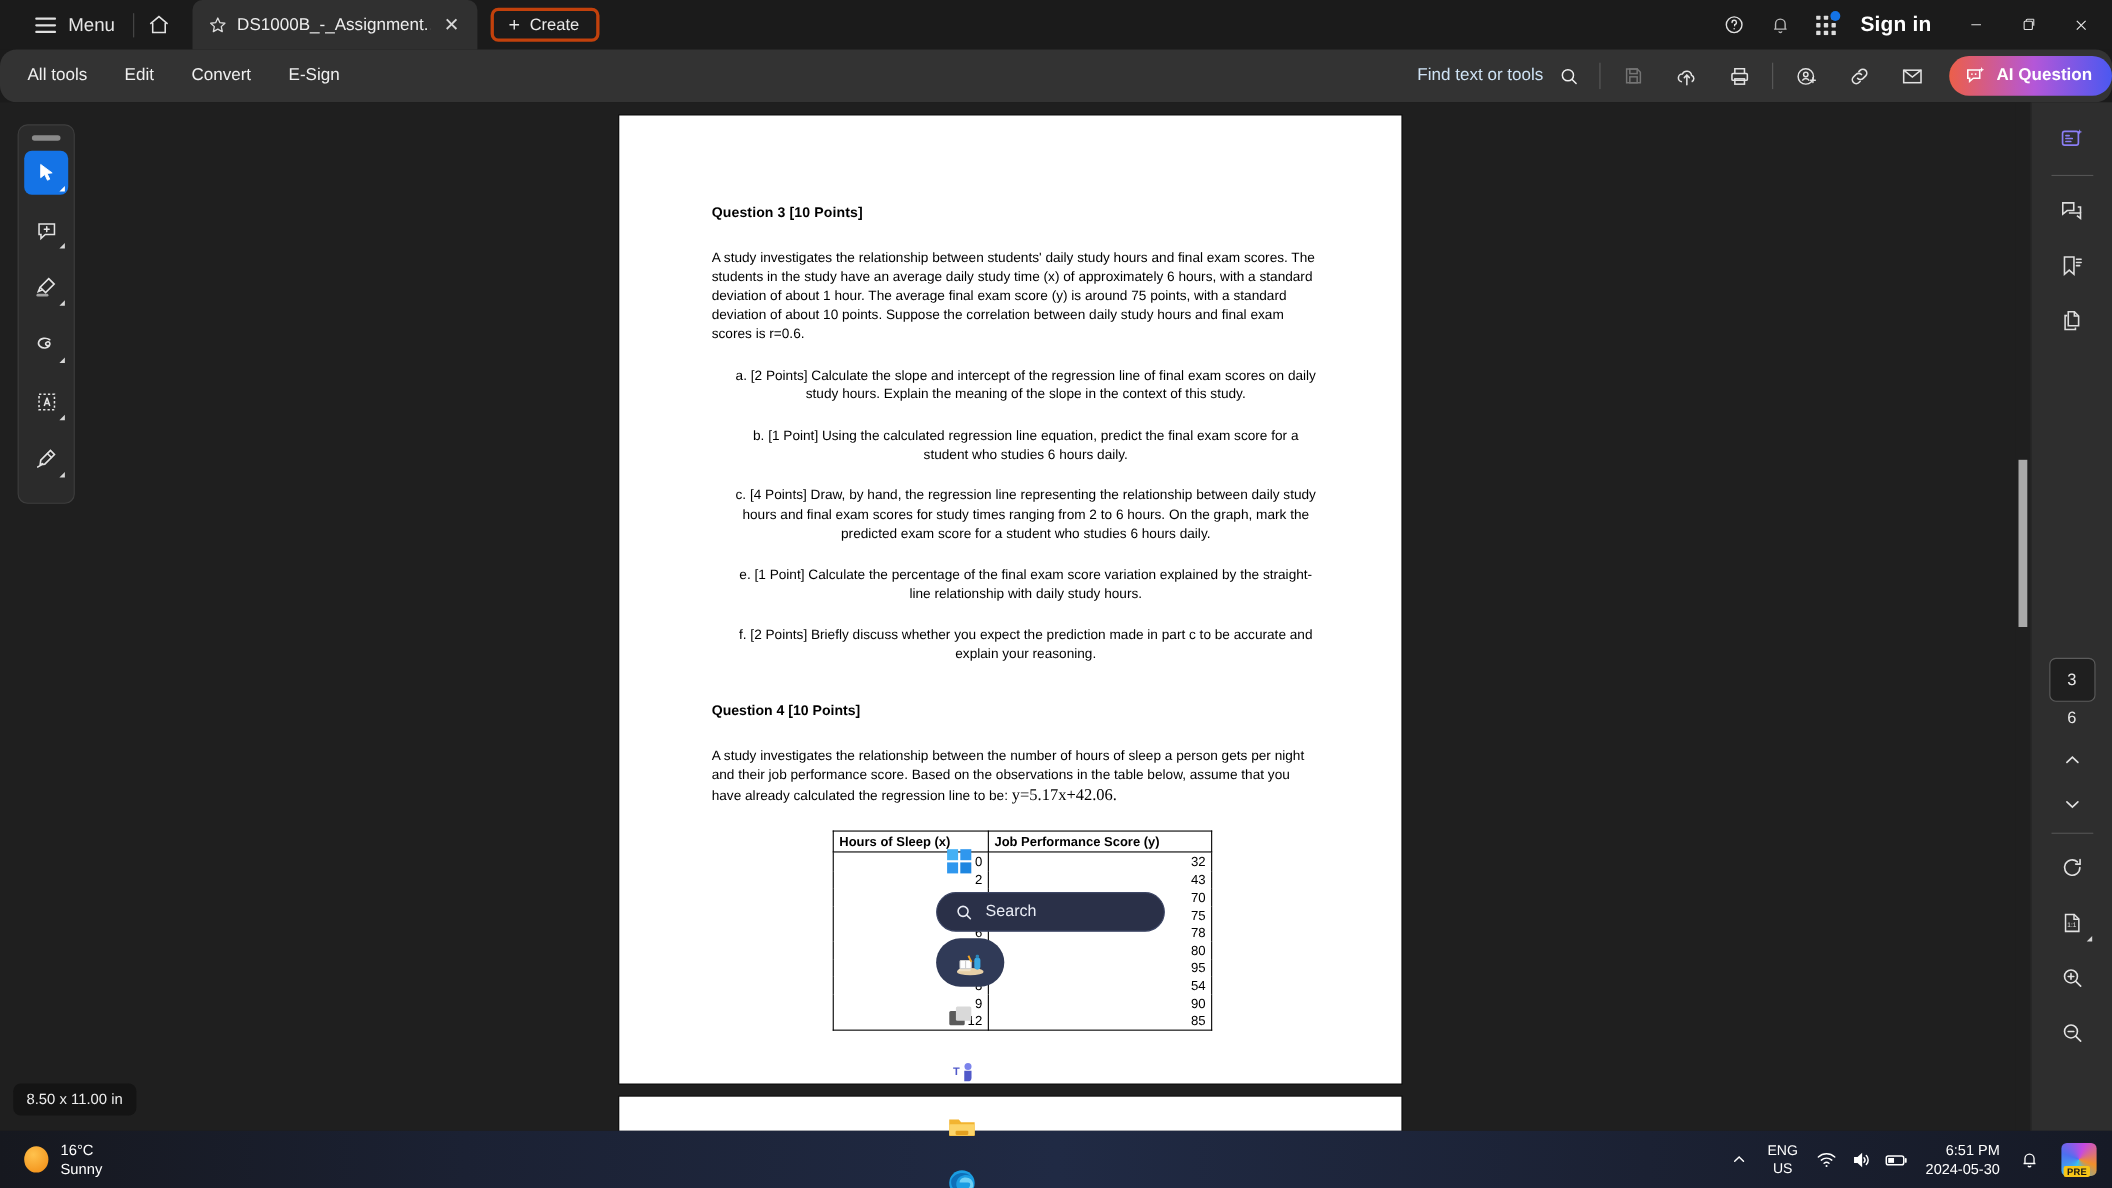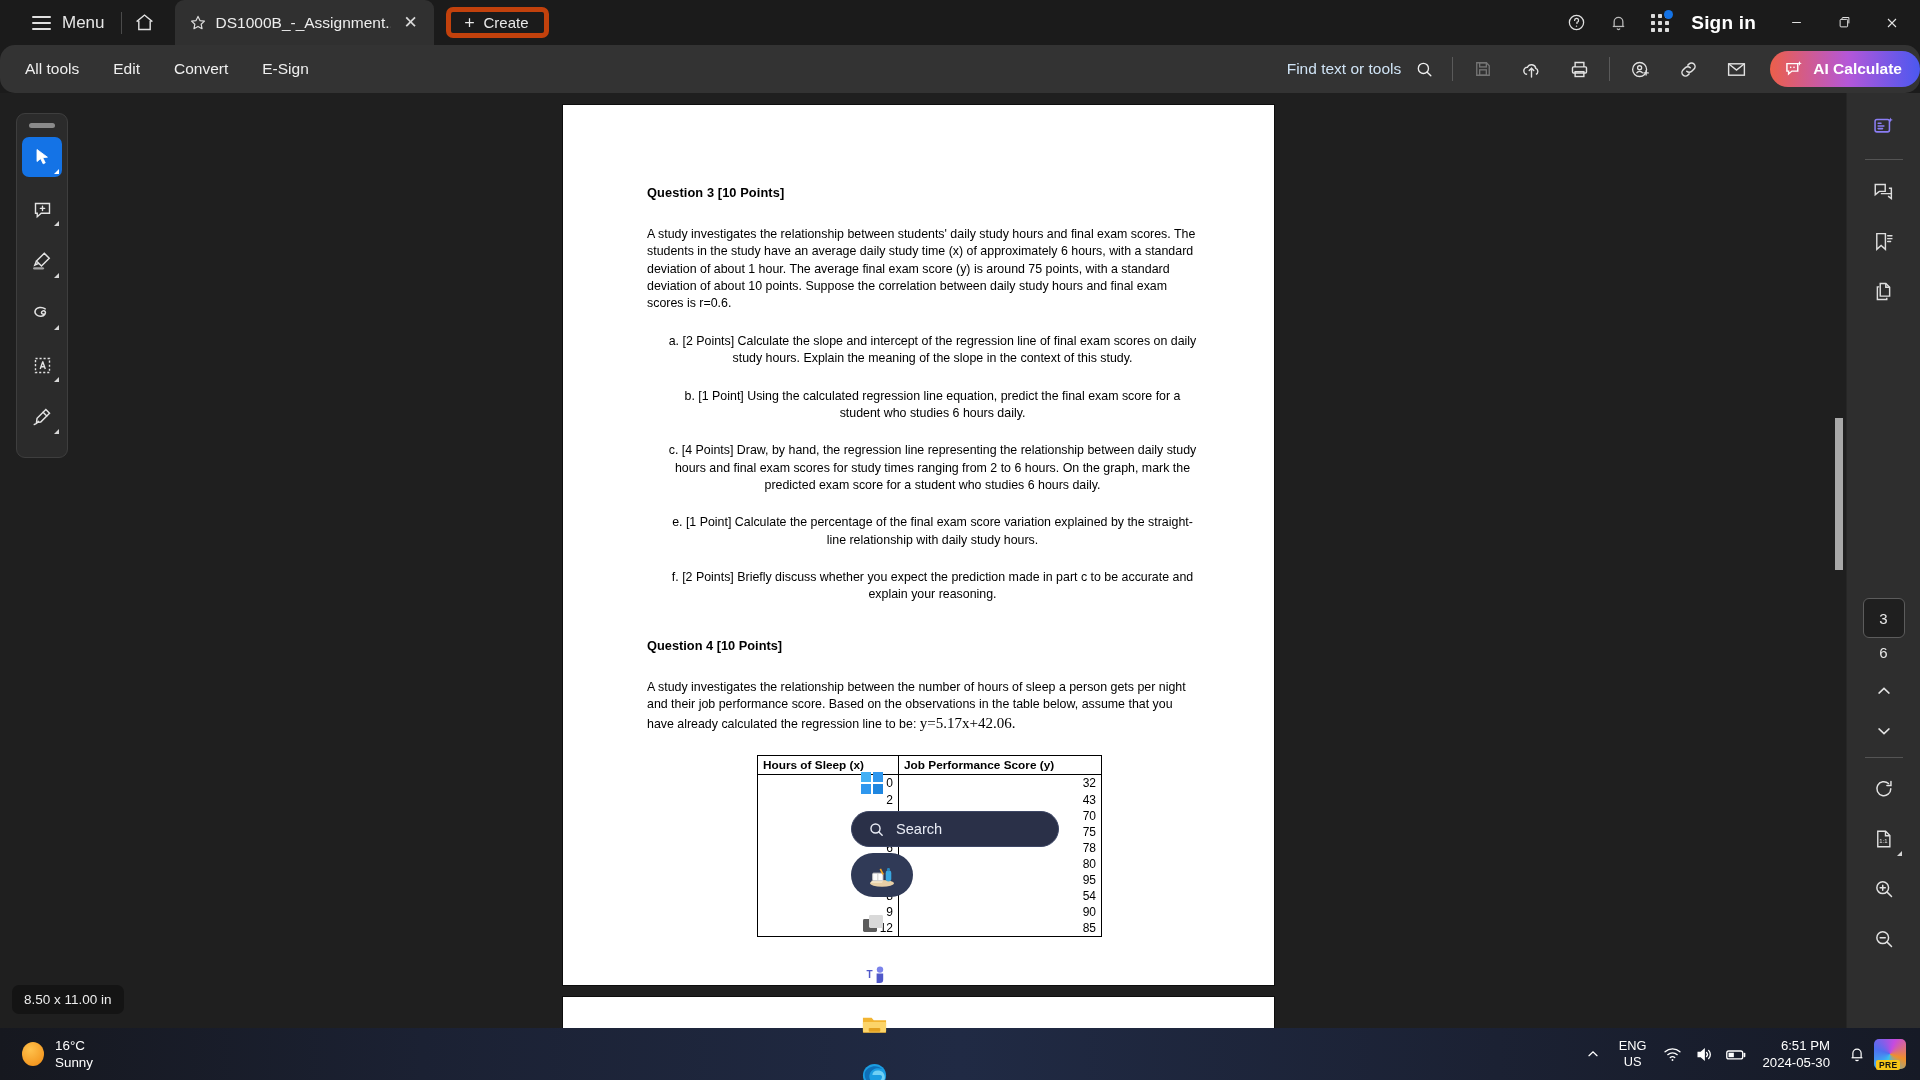--- a/index.html
+++ b/index.html
@@ -31,21 +31,21 @@
     height: 45px; background: #303030; border-radius: 9px 9px 0 0;
     padding: 0 12px 0 14px; margin-left: 9px; min-width: 230px;
     color: #ededed; font-size: 15.5px; cursor: pointer;
   }
   .tab-title { max-width: 175px; overflow: hidden; white-space: nowrap; }
   .tab-close { width: 22px; height: 22px; display: flex; align-items: center; justify-content: center;
     color: #d8d8d8; font-size: 17px; cursor: pointer; border-radius: 4px; }
   .create-btn {
     display: flex; align-items: center; gap: 7px;
     margin-left: 12px; height: 31px; padding: 0 15px 0 11px;
-    border: 5px solid #c2410c; border-radius: 7px;
+    border: 3px solid #c2410c; border-radius: 7px;
     color: #e9e9e9; font-size: 15px; cursor: pointer;
   }
   .tb-right { margin-left: auto; display: flex; align-items: center; height: 45px; padding-right: 4px; }
   .ticon { width: 42px; height: 45px; display: flex; align-items: center; justify-content: center; cursor: pointer; position: relative; }
   .signin { color: #ffffff; font-size: 19px; font-weight: bold; padding: 0 16px 0 10px; cursor: pointer; letter-spacing:.2px;}
   .wbtn { width: 48px; height: 45px; display: flex; align-items: center; justify-content: center; cursor: pointer; color: #e0e0e0; }
   .bluedot { position: absolute; top: 10px; right: 8px; width: 9px; height: 9px; border-radius: 50%; background: #1473e6; }
 
   
   .cmdbar {
@@ -155,21 +155,21 @@
   .tbapp.active { background: #323c58; }
   .runningdot { position: absolute; bottom: 2px; left: 50%; transform: translateX(-50%);
     width: 6px; height: 3px; border-radius: 2px; background: #9aa3b5; }
   .runningdot.wide { width: 18px; background: #4cc2ff; height: 3px; }
   .tray { margin-left: auto; display: flex; align-items: center; gap: 2px; padding-right: 14px; }
   .trayicon { width: 30px; height: 44px; display: flex; align-items: center; justify-content: center; cursor: pointer; }
   .lang { color: #fff; font-size: 12.8px; line-height: 1.25; text-align: center; padding: 0 9px; cursor: pointer; }
   .clock { color: #fff; font-size: 13.2px; line-height: 1.3; text-align: right; padding: 0 10px 0 9px; cursor: pointer; }
   .copilot { width: 32px; height: 30px; border-radius: 5px;
     background: conic-gradient(from 200deg, #38c1f0, #4e6ff0, #c64ae0, #f0902a, #38c1f0);
-    position: relative; cursor: pointer; margin-left: 0; }
+    position: relative; cursor: pointer; margin-left: 12px; }
   .copilot .pre { position: absolute; bottom: -1px; left: 2px; background: #f5c518; color: #111;
     font-size: 8.5px; font-weight: bold; padding: 0 3px; border-radius: 2px; letter-spacing: .3px;}
   svg { display: block; }
 </style>
 </head>
 <body>
 
 <div class="app">
 
   <div class="titlebar">
@@ -318,21 +318,21 @@
       </div>
       <div class="ai-btn">
         <span>
           <svg width="20" height="20" viewBox="0 0 24 24" fill="none" stroke="#fff" stroke-width="1.7">
               <path d="M3.5 5.5h13v9h-7l-4 3.4V14.5h-2z"></path>
               <circle cx="8" cy="10" r="1" fill="#fff" stroke="none"></circle>
               <circle cx="12" cy="10" r="1" fill="#fff" stroke="none"></circle>
               <path d="M18.6 2.4l.8 2 2 .8-2 .8-.8 2-.8-2-2-.8 2-.8z" fill="#fff" stroke="none"></path>
             </svg>
         </span>
-        <span>AI Calculate</span>
+        <span>AI Question</span>
       </div>
     </div>
   </div>
 
   <div class="docarea">
 
     <div class="page">
       <div class="pagebody">
         <h2 class="q">Question 3 [10 Points]</h2>
         <p class="body">A study investigates the relationship between students' daily study hours and final exam scores. The students in the study have an average daily study time (x) of approximately 6 hours, with a standard deviation of about 1 hour. The average final exam score (y) is around 75 points, with a standard deviation of about 10 points. Suppose the correlation between daily study hours and final exam scores is r=0.6.</p>

